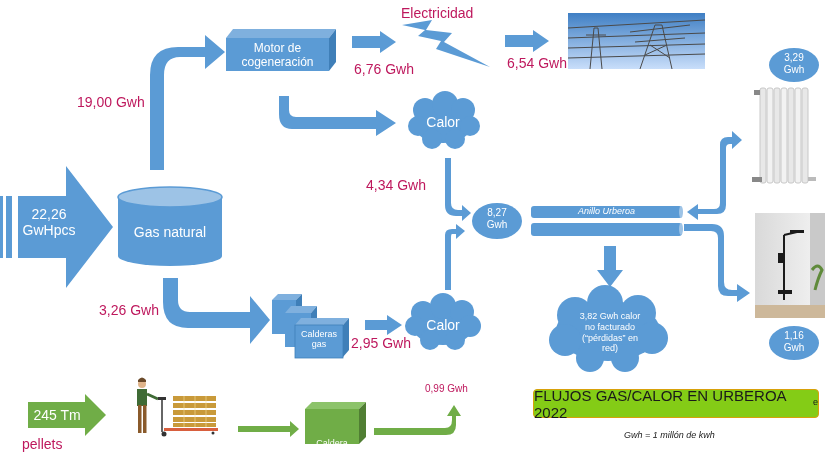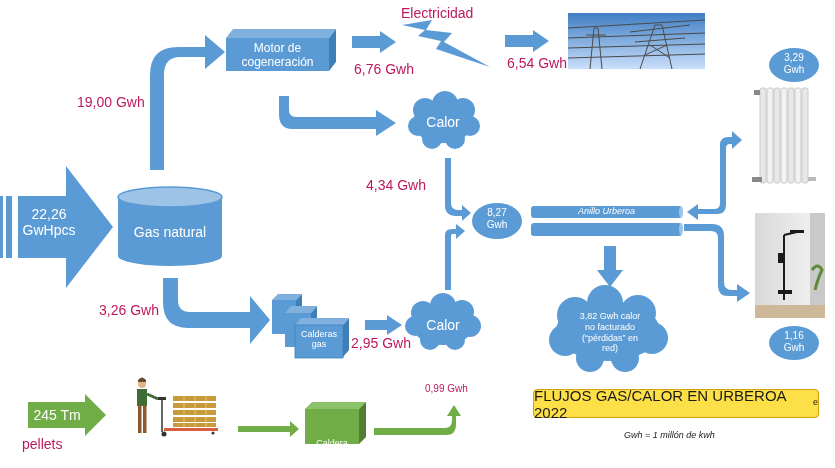--- a/index.html
+++ b/index.html
@@ -2,21 +2,21 @@
 <html><head>
 <meta charset="utf-8">
 <style>
   html, body { margin: 0; padding: 0; background: #ffffff; }
   body { width: 835px; height: 468px; position: relative; overflow: hidden;
          font-family: "Liberation Sans", "DejaVu Sans", sans-serif; }
   #diagram { position: absolute; left: 0; top: 0; }
   .lbl { position: absolute; font-size: 14px; color: #be185d; white-space: nowrap; }
   .inlbl { position: absolute; color: #ffffff; text-align: center; white-space: nowrap; line-height: 1.15; }
   .title-box { position: absolute; left: 533px; top: 389px; width: 286px; height: 29px;
-               background: #fde047; border: 1.5px solid #d8a10a; border-radius: 4px;
+               background: #84cc16; border: 1.5px solid #d8a10a; border-radius: 4px;
                box-sizing: border-box; display: flex; align-items: center; justify-content: center;
                font-size: 15px; color: #1a1a1a; gap: 24px; }
   .title-box sup { font-size: 9px; position: relative; top: -2px; }
   .note { position: absolute; left: 624px; top: 430px; font-size: 9px; font-style: italic; color: #222; }
 </style>
 </head>
 <body>
 
 <svg id="diagram" width="835" height="468" viewBox="0 0 835 468">
   <defs>

